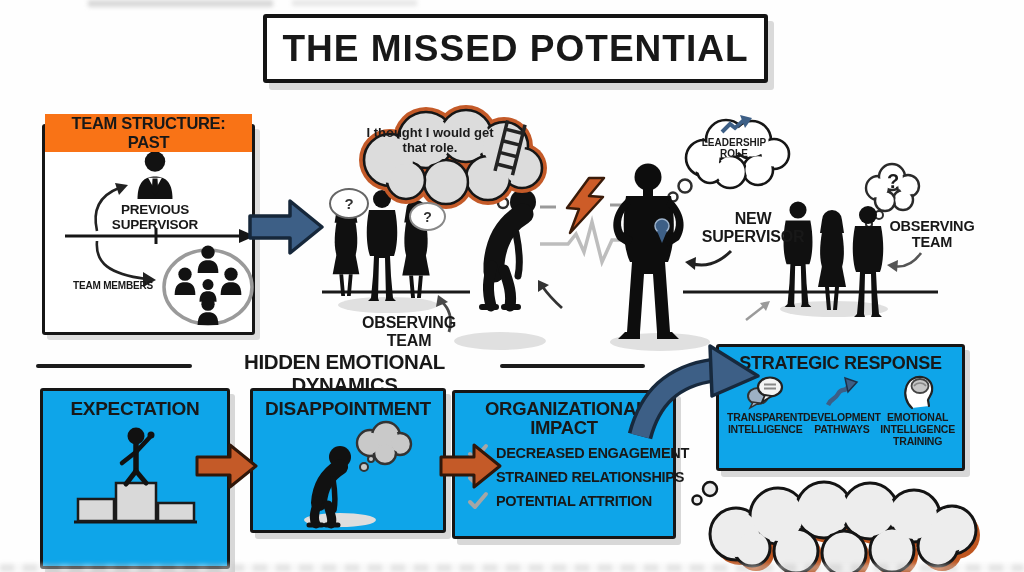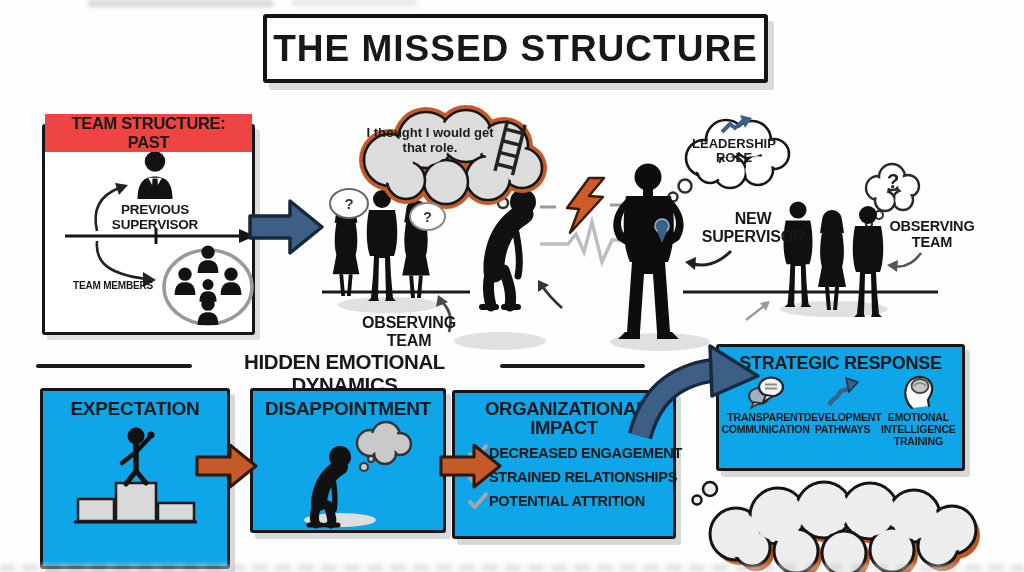--- a/index.html
+++ b/index.html
@@ -14,21 +14,21 @@
   .boxtitle{font-weight:bold;text-align:center;font-size:19px;line-height:1.02;
             padding-top:8px;letter-spacing:-0.3px;}
   .banner{position:absolute;left:263px;top:14px;width:497px;height:61px;background:#fff;
           border:4px solid #141414;border-radius:3px;box-shadow:6px 7px 0 #dadada;
           display:flex;align-items:center;justify-content:center;z-index:5;}
   .banner .t{font-size:37px;font-weight:bold;letter-spacing:1px;}
   .qbub{position:absolute;background:#ffffff;border:2.5px solid #666;border-radius:50%;
         display:flex;align-items:center;justify-content:center;font-weight:bold;color:#333;z-index:4;}
   .cloudtext{position:absolute;font-weight:bold;text-align:center;color:#1b1b1b;z-index:4;}
   .blur{position:absolute;filter:blur(2px);z-index:9;pointer-events:none;}
-  .chk-row{display:flex;align-items:center;margin:4px 0 0 12px;}
+  .chk-row{display:flex;align-items:center;gap:7px;margin:4px 0 0 12px;}
   .chk-lbl{font-weight:bold;font-size:14.5px;letter-spacing:-0.3px;white-space:nowrap;}
   .strat-row{display:flex;justify-content:space-between;padding:2px 8px 0 8px;}
   .strat-col{width:77px;display:flex;flex-direction:column;align-items:center;}
   .strat-lbl{font-weight:bold;font-size:10.5px;line-height:1.12;text-align:center;margin-top:2px;letter-spacing:-0.2px;}
 </style>
 </head>
 <body>
 
 <div class="stage">
 
@@ -82,27 +82,27 @@
     <polygon points="538,292 538,280 549,285" fill="#333"></polygon>
     <path d="M731,251 C718,264 703,268 691,263" fill="none" stroke="#222" stroke-width="3"></path>
     <polygon points="696,257 685,262 695,270" fill="#222"></polygon>
     <path d="M921,253 C913,264 903,268 893,266" fill="none" stroke="#555" stroke-width="2.6"></path>
     <polygon points="898,260 887,265 897,272" fill="#555"></polygon>
     <path d="M746,320 L764,306" stroke="#9a9a9a" stroke-width="2.5"></path>
     <polygon points="760,303 770,301 766,311" fill="#9a9a9a"></polygon>
   </svg>
 
   <div class="banner">
-    <span class="t">THE MISSED STRUCTURE</span>
+    <span class="t">THE MISSED POTENTIAL</span>
   </div>
 
   <div class="abs" style="left:42px;top:124px;width:213px;height:211px;border:3.5px solid #161616;border-radius:3px;
               background:#ffffff;box-shadow:5px 5px 0 #dedede;z-index:2;box-sizing:border-box;">
     <div class="abs" style="left:0;right:0;top:-13px;text-align:center;z-index:3;">
-      <span style="display:inline-block;background:#ef4444;padding:0 6px;font-weight:bold;font-size:16.5px;letter-spacing:-0.3px;">TEAM STRUCTURE: PAST</span>
+      <span style="display:inline-block;background:#f97316;padding:0 6px;font-weight:bold;font-size:16.5px;letter-spacing:-0.3px;">TEAM STRUCTURE: PAST</span>
     </div>
     <div class="abs" style="left:20px;top:13px;width:172px;height:4px;background:#3d5f86;border-radius:2px;"></div>
     <svg class="abs" style="left:0;top:0;" width="207" height="204" viewBox="0 0 207 204">
       <path d="M20,109 H196" stroke="#161616" stroke-width="3"></path>
       <polygon points="194,102 210,109 194,116" fill="#161616"></polygon>
       <path d="M111,101 V117" stroke="#161616" stroke-width="3"></path>
       <path d="M52,104 C47,82 56,68 74,61" fill="none" stroke="#222" stroke-width="2.6"></path>
       <polygon points="70,56 83,58 74,68" fill="#222"></polygon>
       <path d="M52,114 C50,136 64,147 101,152" fill="none" stroke="#222" stroke-width="2.6"></path>
       <polygon points="98,145 111,153 98,160" fill="#222"></polygon>
@@ -225,21 +225,21 @@
         <circle cx="96" cy="48" r="12.5"></circle>
           <circle cx="80" cy="64" r="12.5"></circle>
           <circle cx="52" cy="66" r="13.5"></circle>
         <circle cx="32" cy="64" r="10.5"></circle>
       </g>
       <g transform="translate(44,12)">
         <polyline points="0,14 8,6 13,10 22,2" fill="none" stroke="#3d5f86" stroke-width="4"></polyline>
         <polygon points="18,-3 30,0 23,10" fill="#3d5f86"></polygon>
       </g>
     </svg>
-    <div class="cloudtext" style="left:10px;top:31px;width:92px;font-size:13px;line-height:1.1;">LEADERSHIP ROLE</div>
+    <div class="cloudtext" style="left:10px;top:31px;width:92px;font-size:10px;line-height:1.1;">LEADERSHIP ROLE</div>
   </div>
 
   <svg class="abs" style="left:776px;top:190px;z-index:2;" width="114" height="130" viewBox="0 0 114 130">
     <g fill="#101010">
       <use href="#sil-man" transform="translate(22,116) scale(0.95)"></use>
       <use href="#sil-woman" transform="translate(56,120)"></use>
       <use href="#sil-man" transform="translate(92,126)"></use>
     </g>
   </svg>
   <div class="abs" style="left:858px;top:156px;width:70px;height:62px;z-index:3;">
@@ -357,21 +357,21 @@
     <div class="boxtitle" style="font-size:18px;padding-top:7px;">STRATEGIC RESPONSE</div>
     <div class="strat-row">
       <div class="strat-col">
         <svg width="40" height="36" viewBox="0 0 40 36">
           <ellipse cx="13" cy="22" rx="10" ry="8" fill="#9db0c4" stroke="#333" stroke-width="2"></ellipse>
           <path d="M8,28 L5,34 L14,29 Z" fill="#9db0c4" stroke="#333" stroke-width="1.5"></path>
           <ellipse cx="25" cy="13" rx="12" ry="9.5" fill="#f4f4f4" stroke="#222" stroke-width="2.2"></ellipse>
           <path d="M20,21 L17,28 L27,22 Z" fill="#f4f4f4" stroke="#222" stroke-width="1.8"></path>
           <path d="M19,10.5 H31 M19,14.5 H31" stroke="#888" stroke-width="1.8"></path>
         </svg>
-        <span class="strat-lbl">TRANSPARENT COMMUNICATION</span>
+        <span class="strat-lbl">TRANSPARENT INTELLIGENCE</span>
       </div>
       <div class="strat-col">
         <svg width="40" height="36" viewBox="0 0 40 36">
           <path d="M6,31 C10,23 12,27 16,20 C20,13 22,19 26,13" fill="none" stroke="#3d5f86" stroke-width="4.5"></path>
           <polygon points="23,4 35,8 26,18" fill="#3d5f86" stroke="#1c3049" stroke-width="1.5"></polygon>
         </svg>
         <span class="strat-lbl">DEVELOPMENT PATHWAYS</span>
       </div>
       <div class="strat-col">
         <svg width="40" height="36" viewBox="0 0 40 36">

